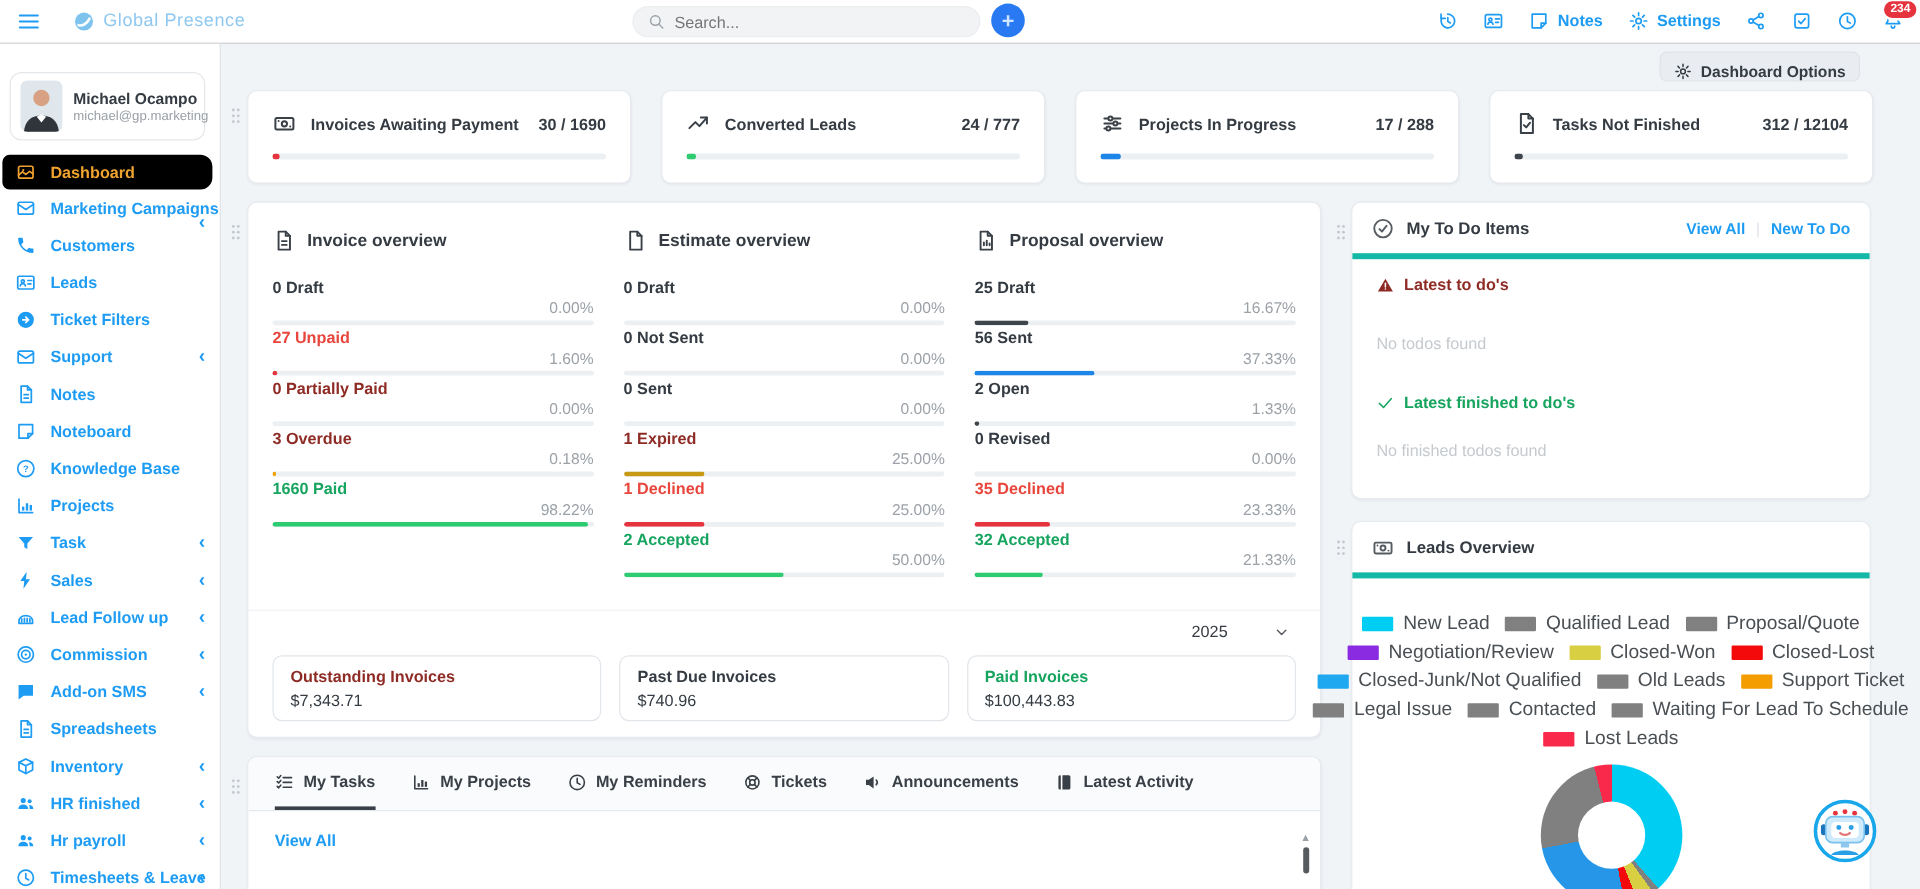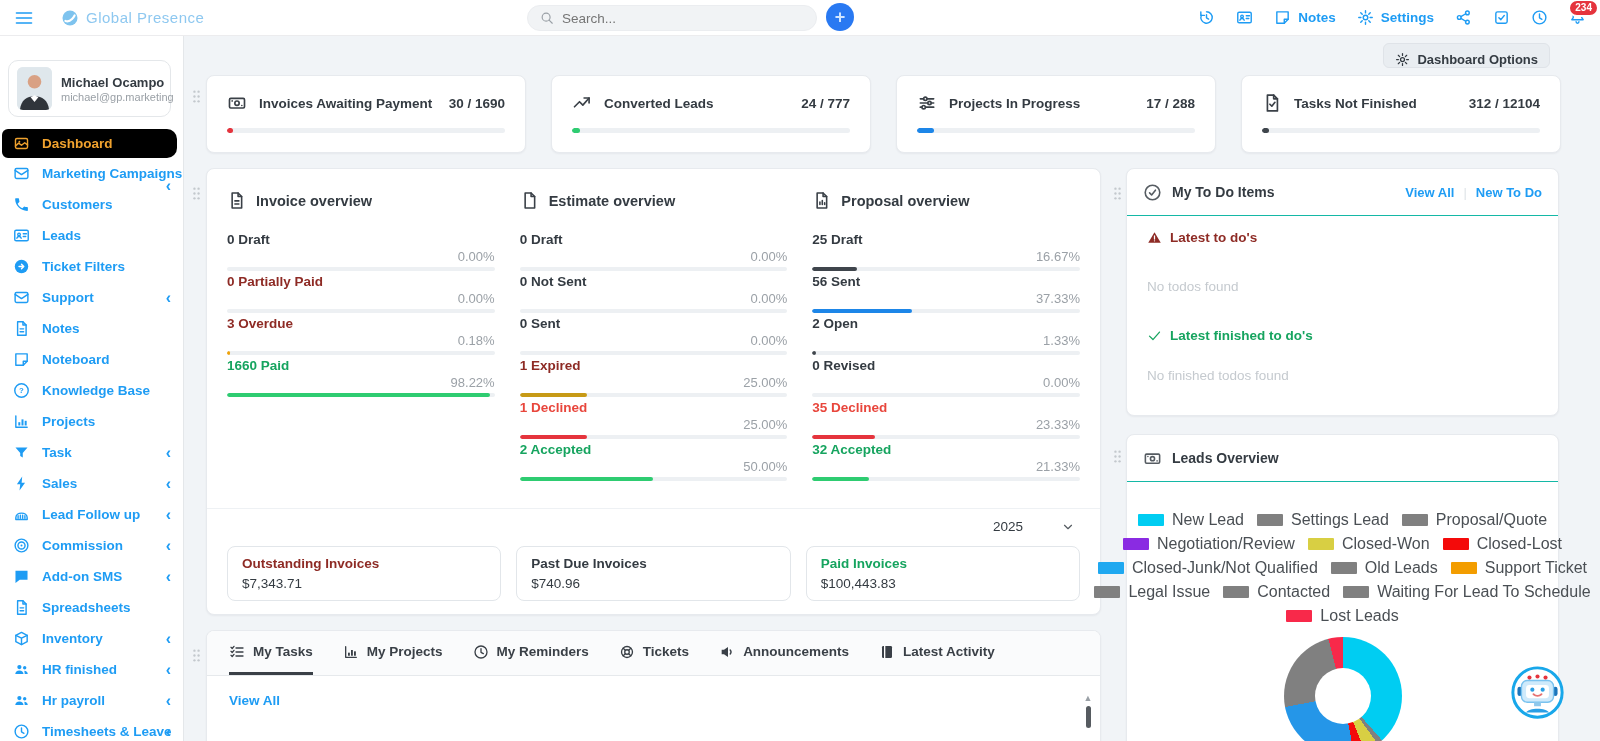--- a/index.html
+++ b/index.html
@@ -59,21 +59,21 @@
 .t-dark{color:#343b42}.t-red{color:#e8463c}.t-maroon{color:#8e2b25}.t-green{color:#16a45f}
 .ov-div{position:absolute;left:0;right:0;top:339px;border-top:1px solid #eef1f4}
 .year-sel{position:absolute;top:350px;right:25px;width:82px;display:flex;align-items:center;justify-content:space-between;color:#343b42;cursor:pointer}
 .year-sel .icn{width:14px;height:14px;color:#555b61}
 .sum-grid{position:absolute;left:20px;right:20px;top:377px;display:grid;grid-template-columns:1fr 1fr 1fr;gap:15px}
 .sum-card{border:1px solid #e2e6ea;border-radius:8px;padding:9px 14px;background:#fff}
 .sum-label{font-weight:600}
 .sum-amount{margin-top:5px;color:#343b42}
 
 .todo-panel{left:942px;top:132px;width:433px;height:248px}
-.p-head{height:47px;border-bottom:1px solid #14b8a6;display:flex;align-items:center;gap:10px;padding:0 16px;font-weight:700;font-size:14px;color:#343b42}
+.p-head{height:47px;border-bottom:5px solid #14b8a6;display:flex;align-items:center;gap:10px;padding:0 16px;font-weight:700;font-size:14px;color:#343b42}
 .p-head .icn{width:19px;height:19px;color:#565c62}
 .p-links{margin-left:auto;display:flex;align-items:center;gap:9px;font-size:13px;font-weight:600}
 .p-links a{color:#1e9cf4;text-decoration:none;cursor:pointer}
 .p-links .sep{color:#dfe3e7;font-weight:400}
 .todo-body{padding:14px 20px 0}
 .todo-h{display:flex;align-items:center;gap:8px;font-weight:700;font-size:13.5px}
 .todo-h .icn{width:15px;height:15px}
 .todo-empty{color:#c5cacf;font-size:13.5px;margin:34px 0}
 .todo-h+.todo-empty{margin-top:34px}
 
@@ -564,20 +564,23 @@
         <div>
           <div class="ov-head">
               <svg class="icn">
                 <use href="#i-filelines"></use>
               </svg>
               <span>Invoice overview</span>
             </div>
           <div class="ov-row"><span class="ov-label t-dark">0 Draft</span><span class="ov-pct">0.00%</span><div class="track">
                 <div class="fill" style="width: 0%; background: rgb(63, 69, 76);"></div>
               </div></div>
+          <div class="ov-row"><span class="ov-label t-red">27 Unpaid</span><span class="ov-pct">1.60%</span><div class="track">
+                <div class="fill" style="width: 1.6%; background: rgb(229, 52, 61);"></div>
+              </div></div>
           <div class="ov-row"><span class="ov-label t-maroon">0 Partially Paid</span><span class="ov-pct">0.00%</span><div class="track">
                 <div class="fill" style="width: 0%; background: rgb(240, 163, 10);"></div>
               </div></div>
           <div class="ov-row"><span class="ov-label t-maroon">3 Overdue</span><span class="ov-pct">0.18%</span><div class="track">
                 <div class="fill" style="width: 1%; background: rgb(240, 163, 10);"></div>
               </div></div>
           <div class="ov-row"><span class="ov-label t-green">1660 Paid</span><span class="ov-pct">98.22%</span><div class="track">
                 <div class="fill" style="width: 98.22%; background: rgb(46, 204, 113);"></div>
               </div></div>
         </div>
@@ -697,21 +700,21 @@
         <span>Leads Overview</span>
       </div>
       <div class="legend">
         <div class="lg-row">
           <span class="lg-it">
               <span class="sw" style="background: rgb(0, 205, 242);"></span>
               <span>New Lead</span>
             </span>
           <span class="lg-it">
               <span class="sw" style="background: rgb(128, 128, 128);"></span>
-              <span>Settings Lead</span>
+              <span>Qualified Lead</span>
             </span>
           <span class="lg-it">
               <span class="sw" style="background: rgb(128, 128, 128);"></span>
               <span>Proposal/Quote</span>
             </span>
         </div>
         <div class="lg-row">
           <span class="lg-it">
               <span class="sw" style="background: rgb(138, 43, 226);"></span>
               <span>Negotiation/Review</span>

